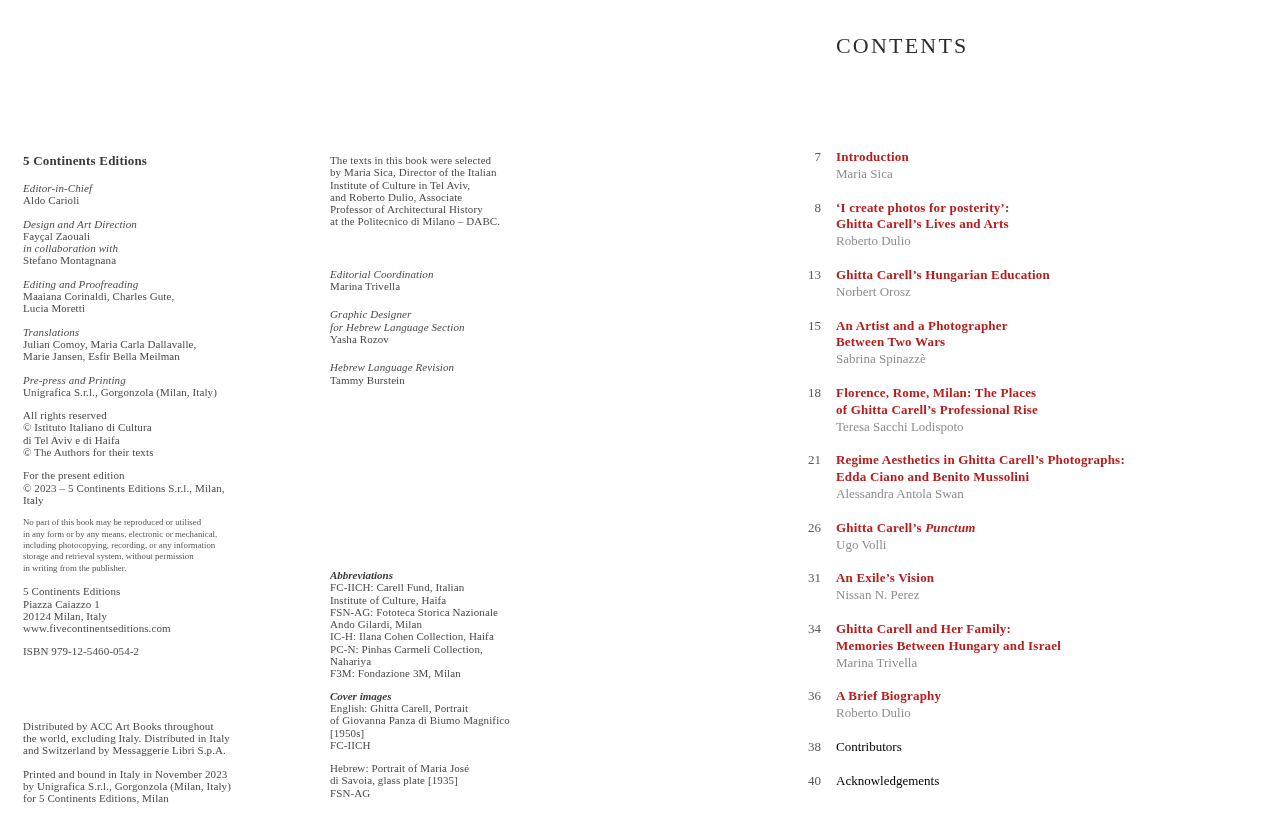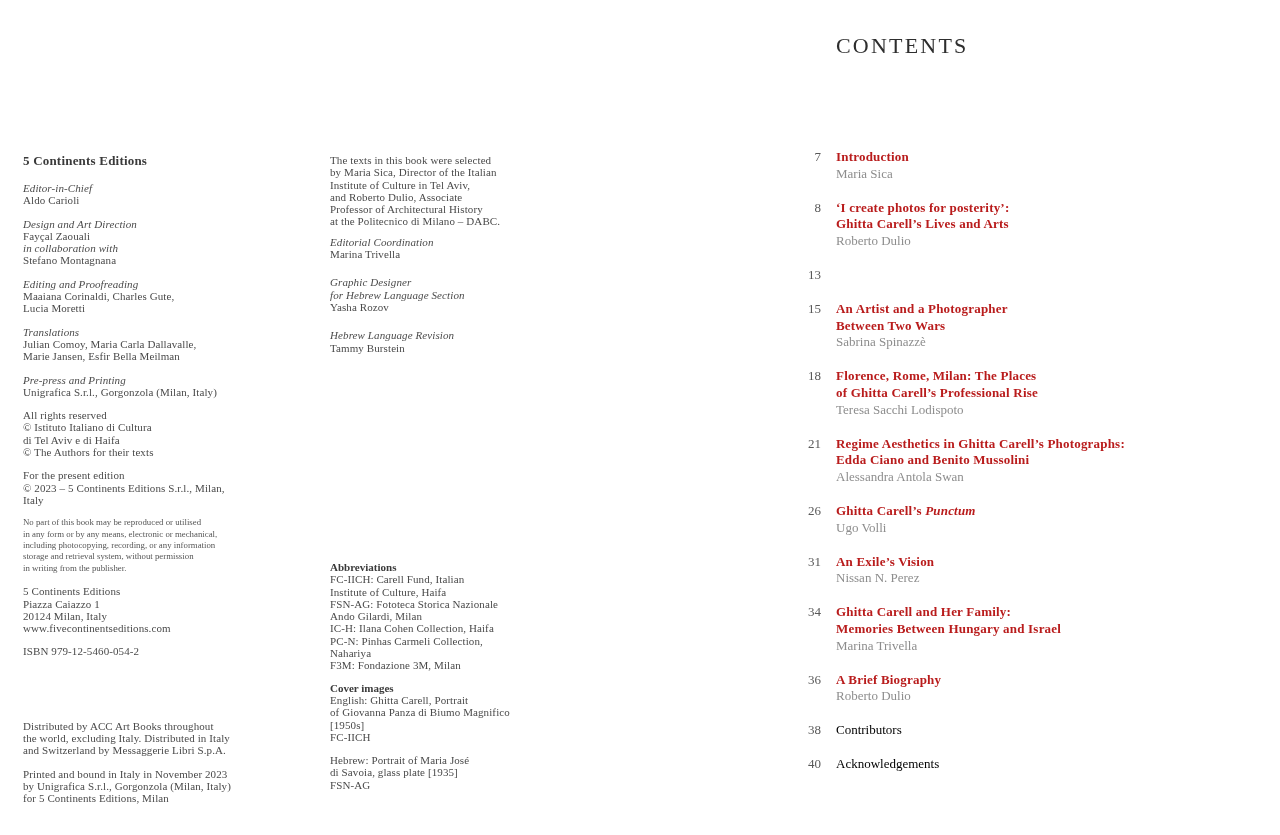--- a/index.html
+++ b/index.html
@@ -10,30 +10,30 @@
     color:#494949;
   }
   .page { position:relative; width:1280px; height:835px; background:#ffffff; }
 
   
   .col-left  { position:absolute; left:23px;  top:153px; width:270px; }
   .col-mid-a { position:absolute; left:330px; top:154px; width:255px; }
   .col-mid-b { position:absolute; left:330px; top:561px; width:265px; }
 
   .blk { margin-bottom:11px; }
-  .blk-selection { margin-bottom:8px; }
+  .blk-selection { margin-bottom:40px; }
   .blk-credit { margin-bottom:16px; }
   .blk-isbn { margin-bottom:62px; }
   .blk-cover { margin-top:10px; }
 
   .line { font-size:11px; line-height:12.3px; color:#4a4a4a; letter-spacing:0.1px; }
   .it { font-style:italic; }
   .colophon-heading { font-size:13px; font-weight:700; color:#3a3a3a; margin-bottom:13px; letter-spacing:0.2px; }
   .small-line { font-size:8.8px; line-height:11.4px; color:#565656; }
-  .label-bold-it { font-size:11px; line-height:12.3px; font-weight:700; color:#3a3a3a; }
+  .label-bold-it { font-size:11px; line-height:12.3px; font-weight:700; font-style:italic; color:#3a3a3a;margin-top:8px; }
 
   
   .contents-title {
     position:absolute; left:836px; top:33px;
     font-size:22px; letter-spacing:2.2px; color:#2e2e2e; font-weight:400;
   }
   .toc { position:absolute; left:795px; top:149px; width:440px; }
   .toc-entry { display:flex; margin-bottom:17px; }
   .toc-num {
     width:26px; flex:0 0 26px; text-align:right; margin-right:15px;
@@ -195,20 +195,24 @@
       <div class="toc-num">8</div>
       <div class="toc-text">
         <div class="toc-title">‘I create photos for posterity’:</div>
         <div class="toc-title">Ghitta Carell’s Lives and Arts</div>
         <div class="toc-author">Roberto Dulio</div>
       </div>
     </div>
 
     <div class="toc-entry">
       <div class="toc-num">13</div>
+      <div class="toc-text">
+        <div class="toc-title">Ghitta Carell’s Hungarian Education</div>
+        <div class="toc-author">Norbert Orosz</div>
+      </div>
     </div>
 
     <div class="toc-entry">
       <div class="toc-num">15</div>
       <div class="toc-text">
         <div class="toc-title">An Artist and a Photographer</div>
         <div class="toc-title">Between Two Wars</div>
         <div class="toc-author">Sabrina Spinazzè</div>
       </div>
     </div>

